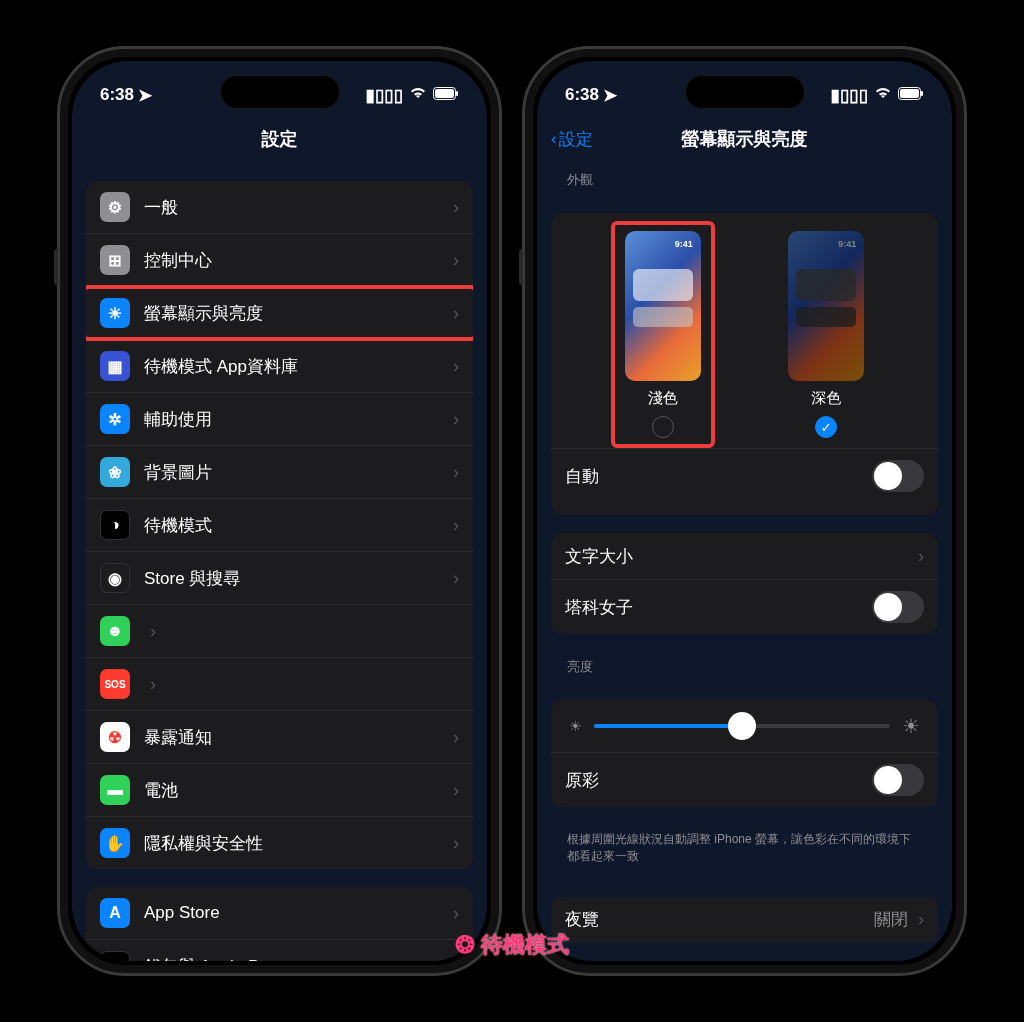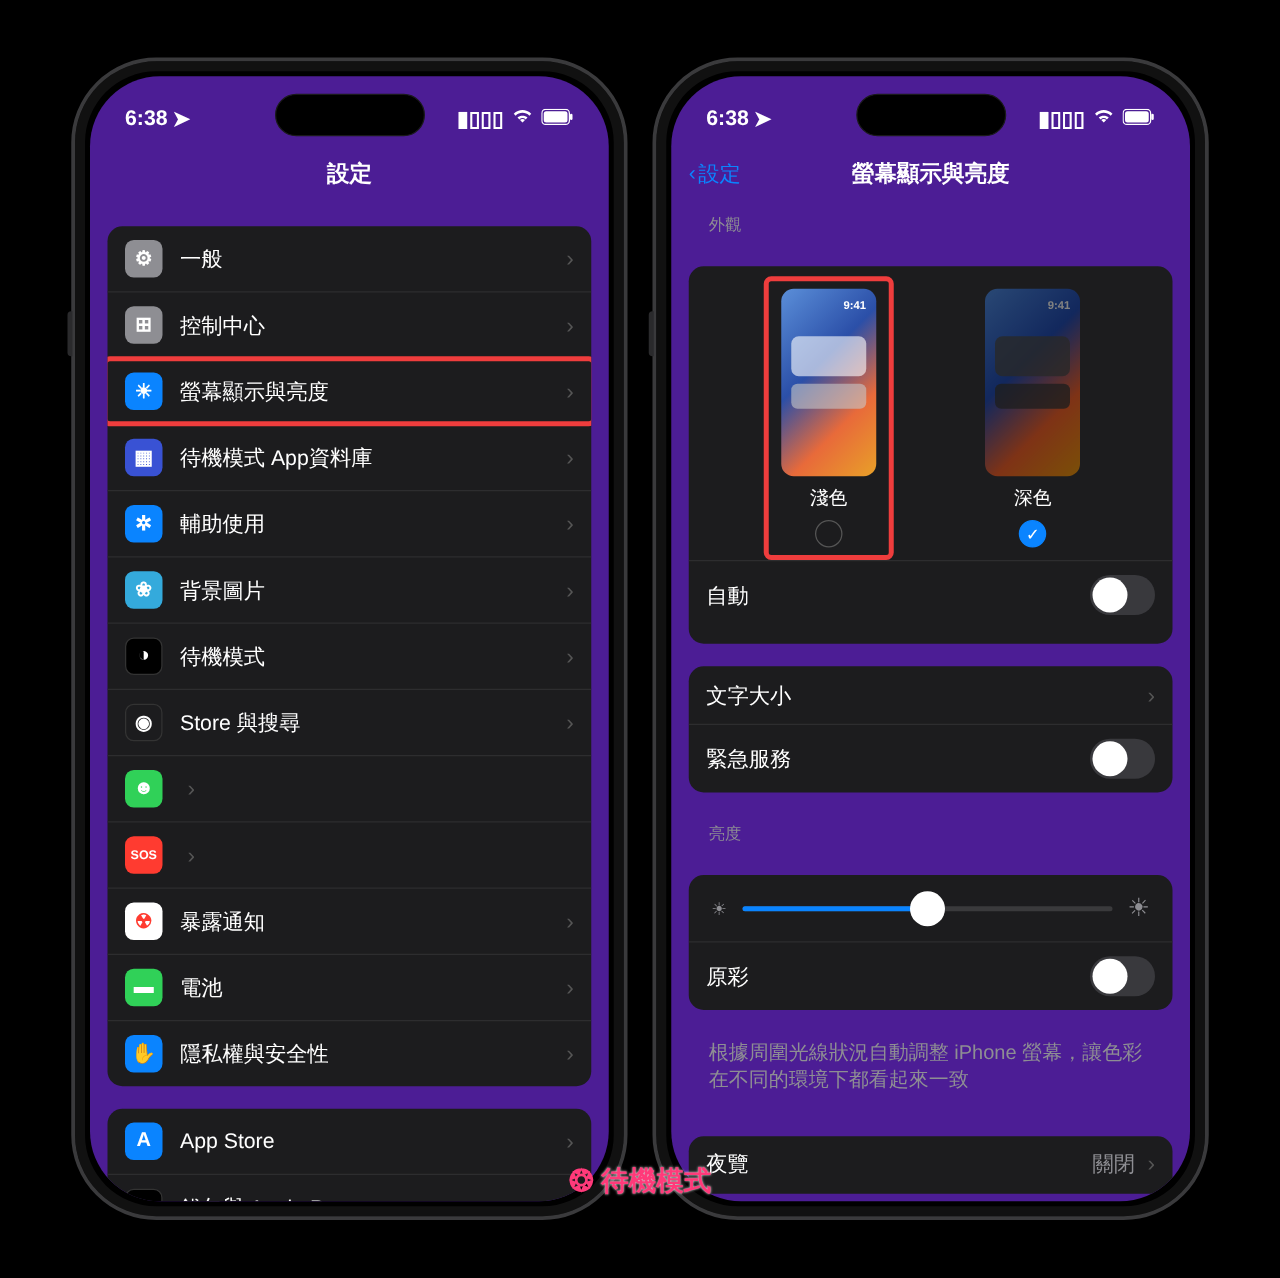--- a/index.html
+++ b/index.html
@@ -25,21 +25,21 @@
     padding: 12px;
     position: relative;
   }
   .phone::before { 
     content:""; position:absolute; left:-6px; top:200px; width:4px; height:36px;
     background:#2a2a2c; border-radius:3px 0 0 3px;
   }
   .screen {
     width: 100%;
     height: 100%;
-    background: #4c1d95;
+    background: #0f172a;
     border-radius: 56px;
     overflow: hidden;
     position: relative;
   }
   .dynamic-island {
     position: absolute;
     top: 14px;
     left: 50%;
     transform: translateX(-50%);
     width: 120px;
@@ -168,21 +168,21 @@
   }
   .row-value { color:#8e8e93; font-size:17px; margin-right:4px; }
   .slider-row { padding: 14px 18px; display:flex; align-items:center; gap:12px; }
   .slider-track {
     flex:1; height:4px; background:#3a3a3c; border-radius:2px; position:relative;
   }
   .slider-fill { position:absolute; left:0; top:0; height:100%; background:#0a84ff; border-radius:2px; width:50%; }
   .slider-thumb { position:absolute; top:50%; left:50%; transform:translate(-50%,-50%); width:28px; height:28px; background:#fff; border-radius:50%; }
   .sun-small { color:#8e8e93; font-size:14px; }
   .sun-large { color:#8e8e93; font-size:20px; }
-  .footer-note { color:#8e8e93; font-size:16px; padding:6px 16px 14px; line-height:1.4; }
+  .footer-note { color:#8e8e93; font-size:12px; padding:6px 16px 14px; line-height:1.4; }
   .watermark {
     position:absolute; bottom:62px; left:50%; transform:translateX(-50%);
     display:flex; align-items:center; gap:6px; z-index:20;
     font-size:22px; font-weight:700;
   }
   .watermark .wm-icon { color:#ff3a7a; font-size:24px; }
   .watermark .wm-text { color:#ff3a7a; text-shadow:0 0 2px #fff; }
   .signal-icon, .wifi-icon, .battery-icon, .location-icon { display:inline-block; }
 </style>
 </head>
@@ -358,21 +358,21 @@
           <div class="toggle"></div>
         </div>
       </div>
 
       <div class="group list">
         <div class="row">
           <span class="row-label">文字大小</span>
           <span class="chevron">›</span>
         </div>
         <div class="row">
-          <span class="row-label">緊急服務</span>
+          <span class="row-label">塔科女子</span>
           <div class="toggle"></div>
         </div>
       </div>
 
       <div class="section-header">亮度</div>
       <div class="group">
         <div class="slider-row">
           <span class="sun-small">☀</span>
           <div class="slider-track">
             <div class="slider-fill"></div>

